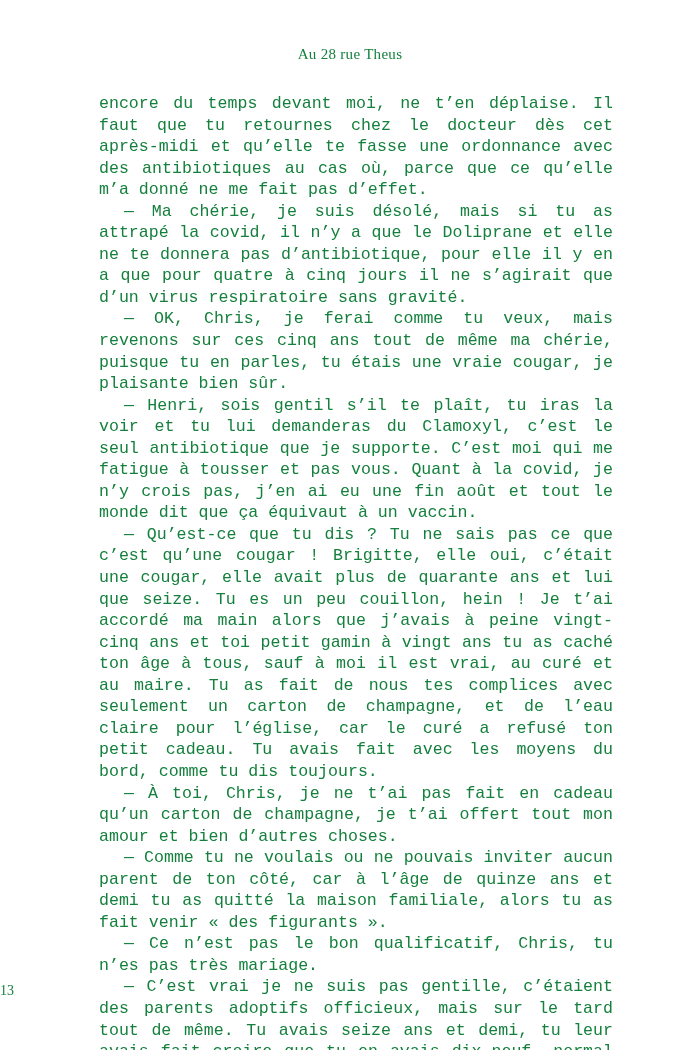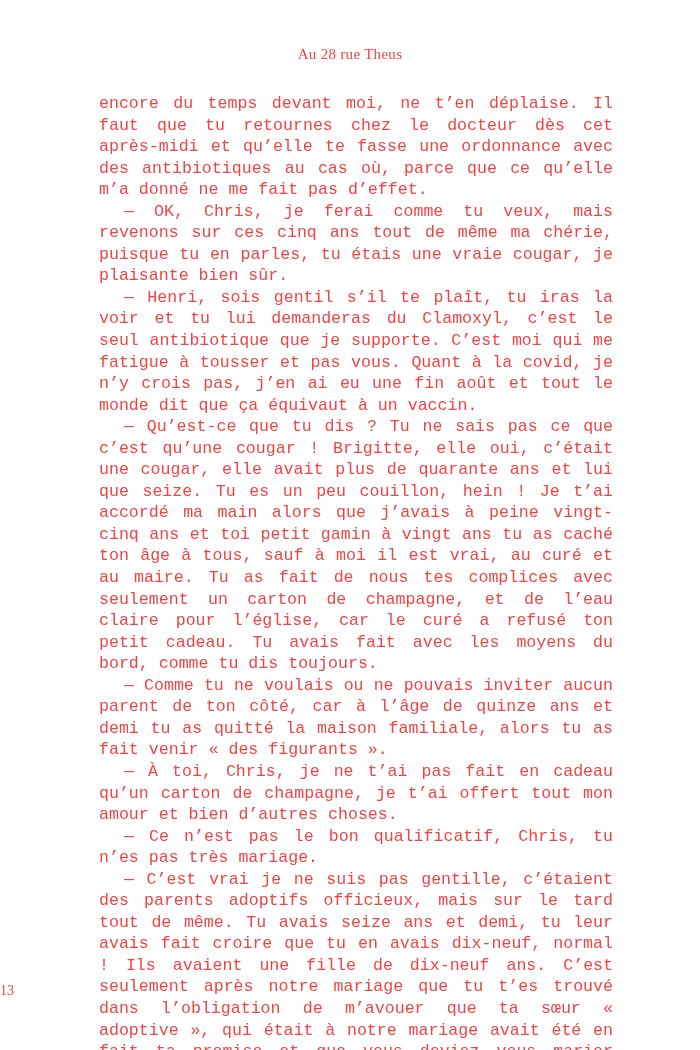--- a/index.html
+++ b/index.html
@@ -11,21 +11,21 @@
     height: 1050px;
     background: #ffffff;
     overflow: hidden;
   }
   .page {
     position: relative;
     width: 700px;
     height: 1050px;
     background: #ffffff;
     font-family: "Liberation Serif", "DejaVu Serif", serif;
-    color: #ef4444;
+    color: #15803d;
     -webkit-font-smoothing: antialiased;
   }
   .running-header {
     position: absolute;
     top: 46px;
     left: 0;
     width: 100%;
     text-align: center;
     font-size: 15px;
     letter-spacing: 0.3px;
@@ -57,24 +57,25 @@
   }
 </style>
 </head>
 <body>
 
 <div class="page">
   <div class="running-header">Au 28 rue Theus</div>
 
   <div class="body-text">
       <p class="para">encore du temps devant moi, ne t’en déplaise. Il faut que tu retournes chez le docteur dès cet après-midi et qu’elle te fasse une ordonnance avec des antibiotiques au cas où, parce que ce qu’elle m’a donné ne me fait pas d’effet.</p>
+      <p class="para indent">— Ma chérie, je suis désolé, mais si tu as attrapé la covid, il n’y a que le Doliprane et elle ne te donnera pas d’antibiotique, pour elle il y en a que pour quatre à cinq jours il ne s’agirait que d’un virus respiratoire sans gravité.</p>
       <p class="para indent">— OK, Chris, je ferai comme tu veux, mais revenons sur ces cinq ans tout de même ma chérie, puisque tu en parles, tu étais une vraie cougar, je plaisante bien sûr.</p>
       <p class="para indent">— Henri, sois gentil s’il te plaît, tu iras la voir et tu lui demanderas du Clamoxyl, c’est le seul antibiotique que je supporte. C’est moi qui me fatigue à tousser et pas vous. Quant à la covid, je n’y crois pas, j’en ai eu une fin août et tout le monde dit que ça équivaut à un vaccin.</p>
       <p class="para indent">— Qu’est-ce que tu dis ? Tu ne sais pas ce que c’est qu’une cougar ! Brigitte, elle oui, c’était une cougar, elle avait plus de quarante ans et lui que seize. Tu es un peu couillon, hein ! Je t’ai accordé ma main alors que j’avais à peine vingt-cinq ans et toi petit gamin à vingt ans tu as caché ton âge à tous, sauf à moi il est vrai, au curé et au maire. Tu as fait de nous tes complices avec seulement un carton de champagne, et de l’eau claire pour l’église, car le curé a refusé ton petit cadeau. Tu avais fait avec les moyens du bord, comme tu dis toujours.</p>
+      <p class="para indent">— À toi, Chris, je ne t’ai pas fait en cadeau qu’un carton de champagne, je t’ai offert tout mon amour et bien d’autres choses.</p>
       <p class="para indent">— Comme tu ne voulais ou ne pouvais inviter aucun parent de ton côté, car à l’âge de quinze ans et demi tu as quitté la maison familiale, alors tu as fait venir « des figurants ».</p>
-      <p class="para indent">— À toi, Chris, je ne t’ai pas fait en cadeau qu’un carton de champagne, je t’ai offert tout mon amour et bien d’autres choses.</p>
       <p class="para indent">— Ce n’est pas le bon qualificatif, Chris, tu n’es pas très mariage.</p>
       <p class="para indent">— C’est vrai je ne suis pas gentille, c’étaient des parents adoptifs officieux, mais sur le tard tout de même. Tu avais seize ans et demi, tu leur avais fait croire que tu en avais dix-neuf, normal ! Ils avaient une fille de dix-neuf ans. C’est seulement après notre mariage que tu t’es trouvé dans l’obligation de m’avouer que ta sœur « adoptive », qui était à notre mariage avait été en fait ta promise et que vous deviez vous marier après ton service militaire et que c’est ainsi que tu t’es créé une famille bien à toi. Tu étais devenu le fils de la maison avant même l’union officielle. Dans les faits, ton ex-future belle-famille ainsi que ton ex-future femme étaient tes seuls représentants à notre mariage.</p>
       <p class="para indent">— Chris, c’était le seul moyen de te deviez plaisir et de faire un beau mariage auquel tu tenais tant.</p>
     </div>
 
   <div class="page-number">13</div>
 </div>
 
 </body></html>

